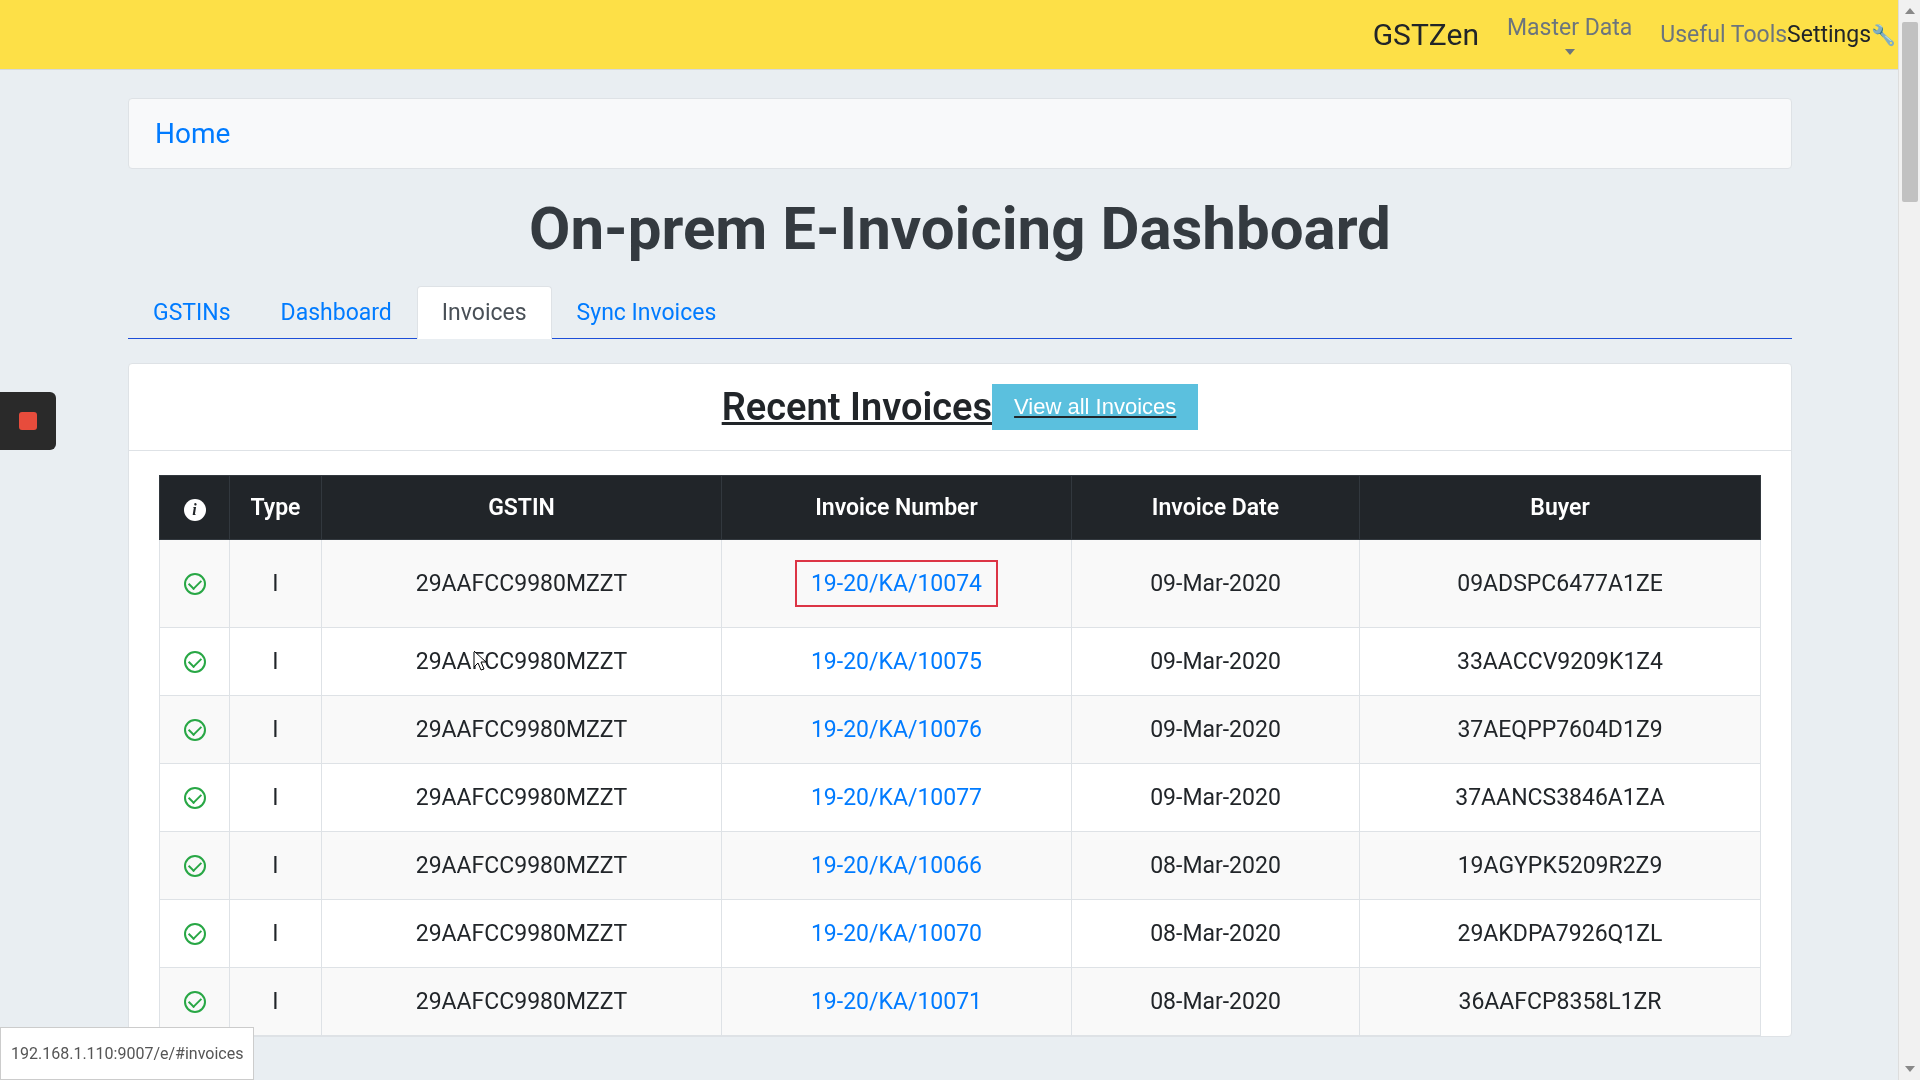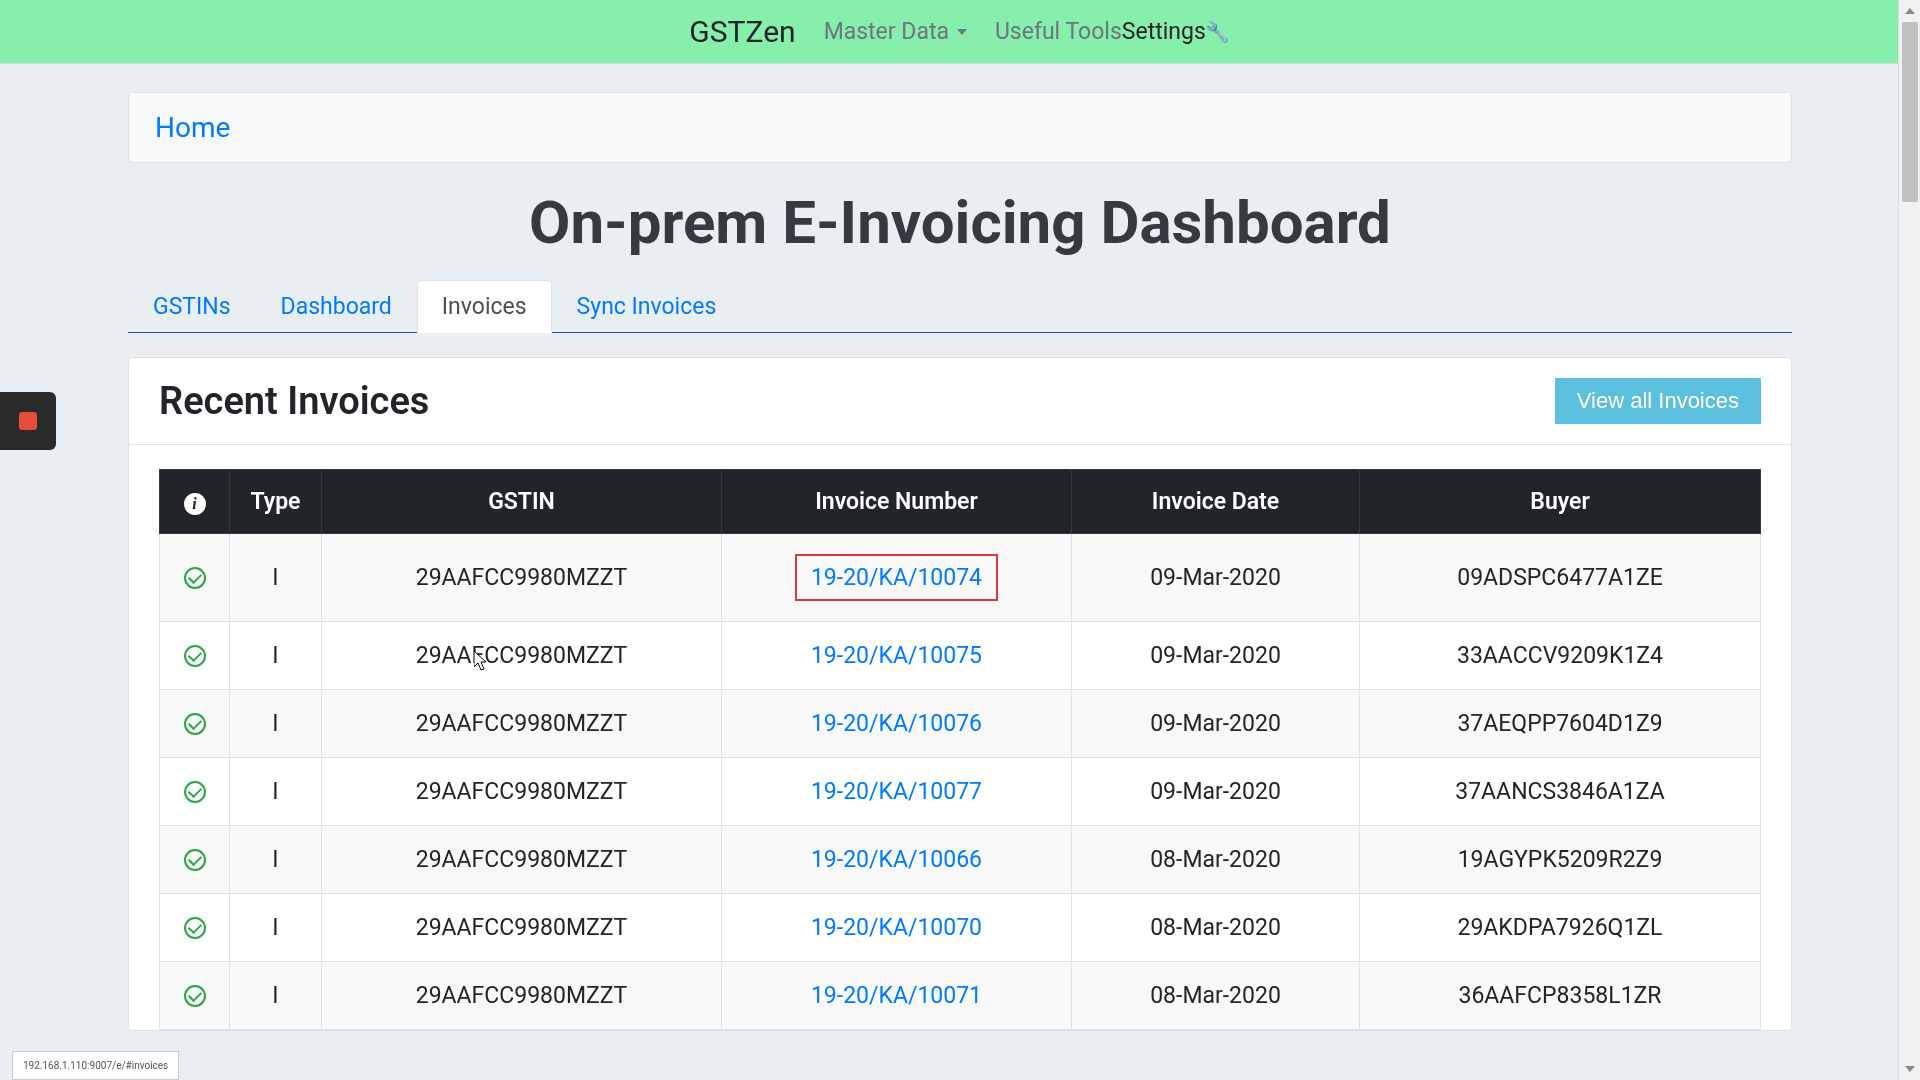--- a/index.html
+++ b/index.html
@@ -10,44 +10,45 @@
     body {
       font-family: -apple-system, BlinkMacSystemFont, "Segoe UI", Roboto, "Helvetica Neue", Arial, sans-serif;
       background: #e9eef2;
       color: #212529;
       height: 1080px;
       width: 1920px;
       overflow: hidden;
       position: relative;
     }
     .navbar {
-      background: #86efac;
+      background: #fde047;
       padding: 14px 24px;
       display: flex;
       align-items: center;
-      justify-content: center;
+      justify-content: flex-end;
       border-bottom: 1px solid #d4d9de;
     }
     .nav-left {
       display: flex;
       align-items: center;
       gap: 28px;
     }
     .brand {
       font-size: 30px;
       font-weight: 400;
       color: #212529;
     }
     .nav-link {
       font-size: 23px;
       color: #6c757d;
       cursor: pointer;
       display: flex;
       align-items: center;
       gap: 8px;
+      flex-direction: column;
     }
     .settings-link {
       font-size: 23px;
       color: #212529;
       cursor: pointer;
       display: flex;
       align-items: center;
     }
     .caret-down {
       width: 0;
@@ -105,24 +106,25 @@
       background: #fff;
       border-color: #dee2e6 #dee2e6 #fff;
     }
     .card {
       background: #fff;
       border: 1px solid #dee2e6;
       border-radius: 4px;
     }
     .card-header {
       display: flex;
-      justify-content: space-between;
+      justify-content: center;
       align-items: center;
       padding: 20px 30px;
       border-bottom: 1px solid #dee2e6;
+      text-decoration: underline;
     }
     .card-title {
       font-size: 38px;
       font-weight: 600;
       color: #212529;
     }
     .btn-info {
       background: #5bc0de;
       color: #fff;
       border: none;
@@ -270,25 +272,25 @@
       top: 8px;
       border-bottom: 6px solid #888;
     }
     .scroll-arrow-down {
       bottom: 8px;
       border-top: 6px solid #888;
     }
     .status-bar {
       position: absolute;
       bottom: 0;
-      left: 12px;
+      left: 0;
       background: #fff;
       border: 1px solid #ccc;
-      padding: 8px 10px;
-      font-size: 10px;
+      padding: 16px 10px;
+      font-size: 16px;
       color: #555;
     }
     .cursor {
       position: absolute;
       left: 474px;
       top: 651px;
       width: 16px;
       height: 22px;
       pointer-events: none;
     }

